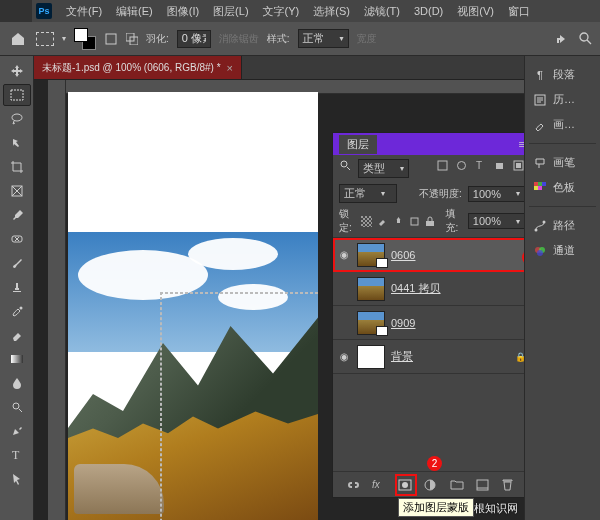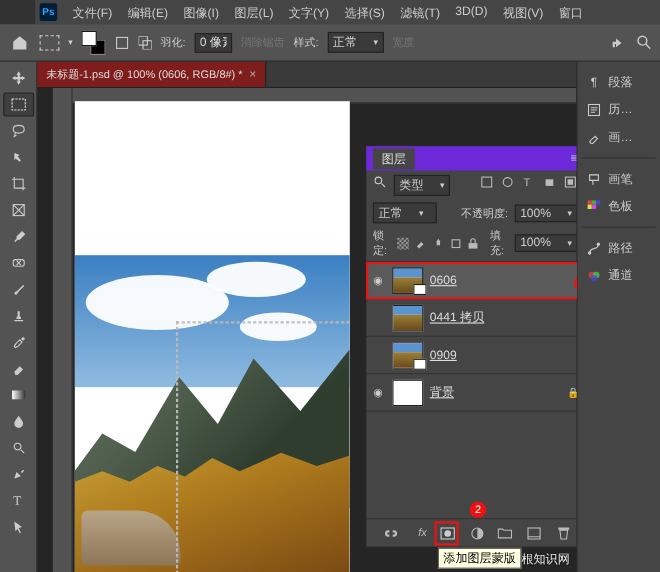--- a/index.html
+++ b/index.html
@@ -58,21 +58,21 @@
   .vis { width: 14px; text-align: center; font-size: 10px; color: #ccc; }
   .thumb { width: 28px; height: 24px; background: #fff; border: 1px solid #222; position: relative; }
   .thumb.chk { background: repeating-conic-gradient(#ccc 0 25%, #fff 0 50%) 0 0/8px 8px; }
   .thumb .mini { position: absolute; inset: 0; }
   .thumb .mini-sky { position: absolute; top: 0; left: 0; right: 0; height: 40%; background: #5a94cf; }
   .thumb .mini-land { position: absolute; bottom: 0; left: 0; right: 0; height: 60%; background: linear-gradient(#9a7f3b,#6b4a18); }
   .sub-thumb { position: absolute; bottom: -2px; right: -4px; width: 12px; height: 10px; background: #fff; border: 1px solid #222; }
   .layer-name { font-size: 11px; color: #ddd; flex: 1; text-decoration: underline; }
   .lock-mini { font-size: 9px; color: #aaa; }
   .panel-bottom { display: flex; align-items: center; justify-content: center; gap: 10px; height: 26px; border-top: 1px solid #333; position: relative; }
-  .bot-icon { width: 16px; height: 16px; display: flex; align-items: center; justify-content: flex-end; color: #bbb; cursor: default; }
+  .bot-icon { width: 16px; height: 16px; display: flex; align-items: center; justify-content: flex-start; color: #bbb; cursor: default; }
   .mask-hl { outline: 2px solid #e11; outline-offset: 1px; }
   .tooltip { position: absolute; top: 26px; left: 65px; background: #ffffe1; color: #000; border: 1px solid #555; padding: 1px 4px; font-size: 11px; white-space: nowrap; }
   .badge { position: absolute; width: 15px; height: 15px; border-radius: 50%; background: #e11; color: #fff; font-size: 10px; display: flex; align-items: center; justify-content: center; }
   .badge1 { top: 12px; right: -6px; }
   .badge2 { top: -16px; left: 94px; }
   .right-dock { width: 76px; background: #454545; border-left: 1px solid #2a2a2a; display: flex; flex-direction: column; padding: 8px 4px; gap: 4px; }
   .dock-item { display: flex; align-items: center; gap: 6px; padding: 3px 4px; color: #ccc; font-size: 11px; }
   .dock-icon { width: 14px; height: 14px; display: flex; align-items: center; justify-content: center; }
   .divider { height: 1px; background: #333; margin: 4px 0; }
   .watermark { position: absolute; bottom: 4px; right: 6px; font-size: 11px; color: #eee; text-shadow: 0 0 2px #000; }

